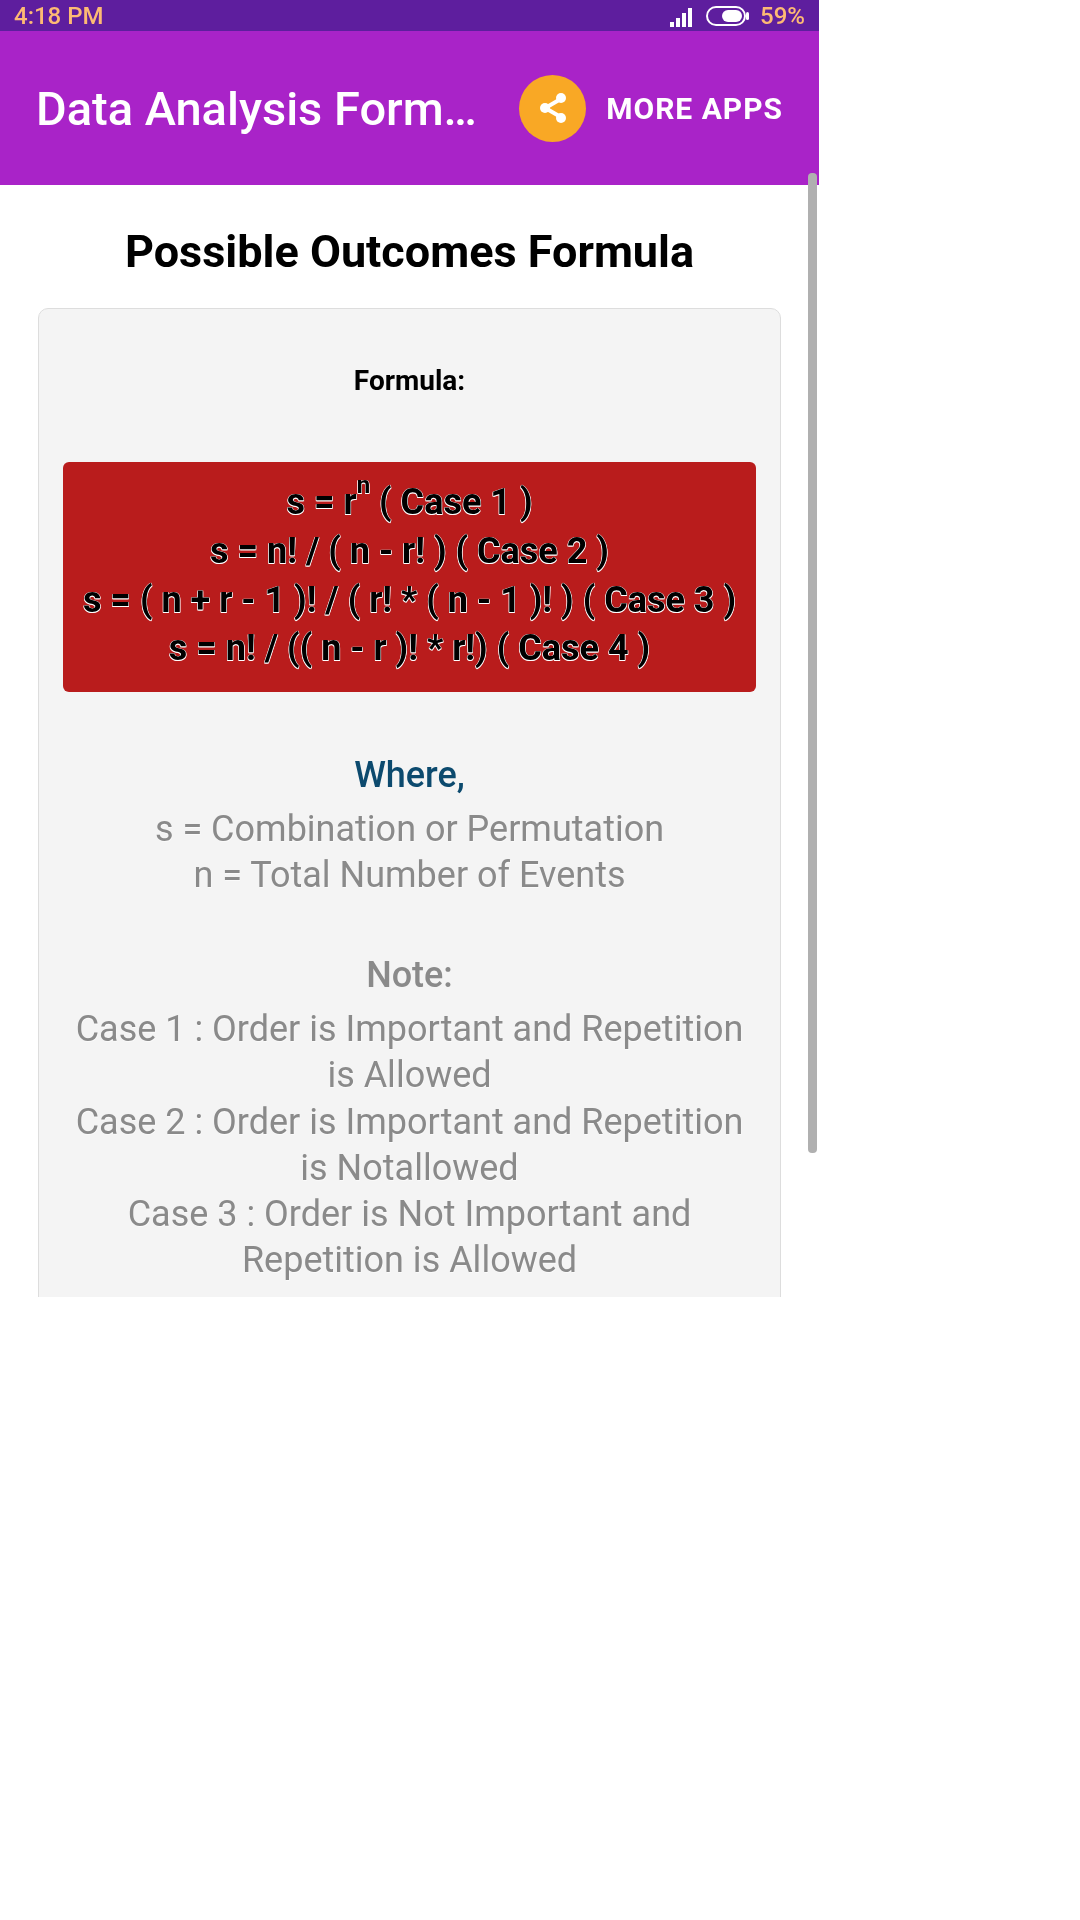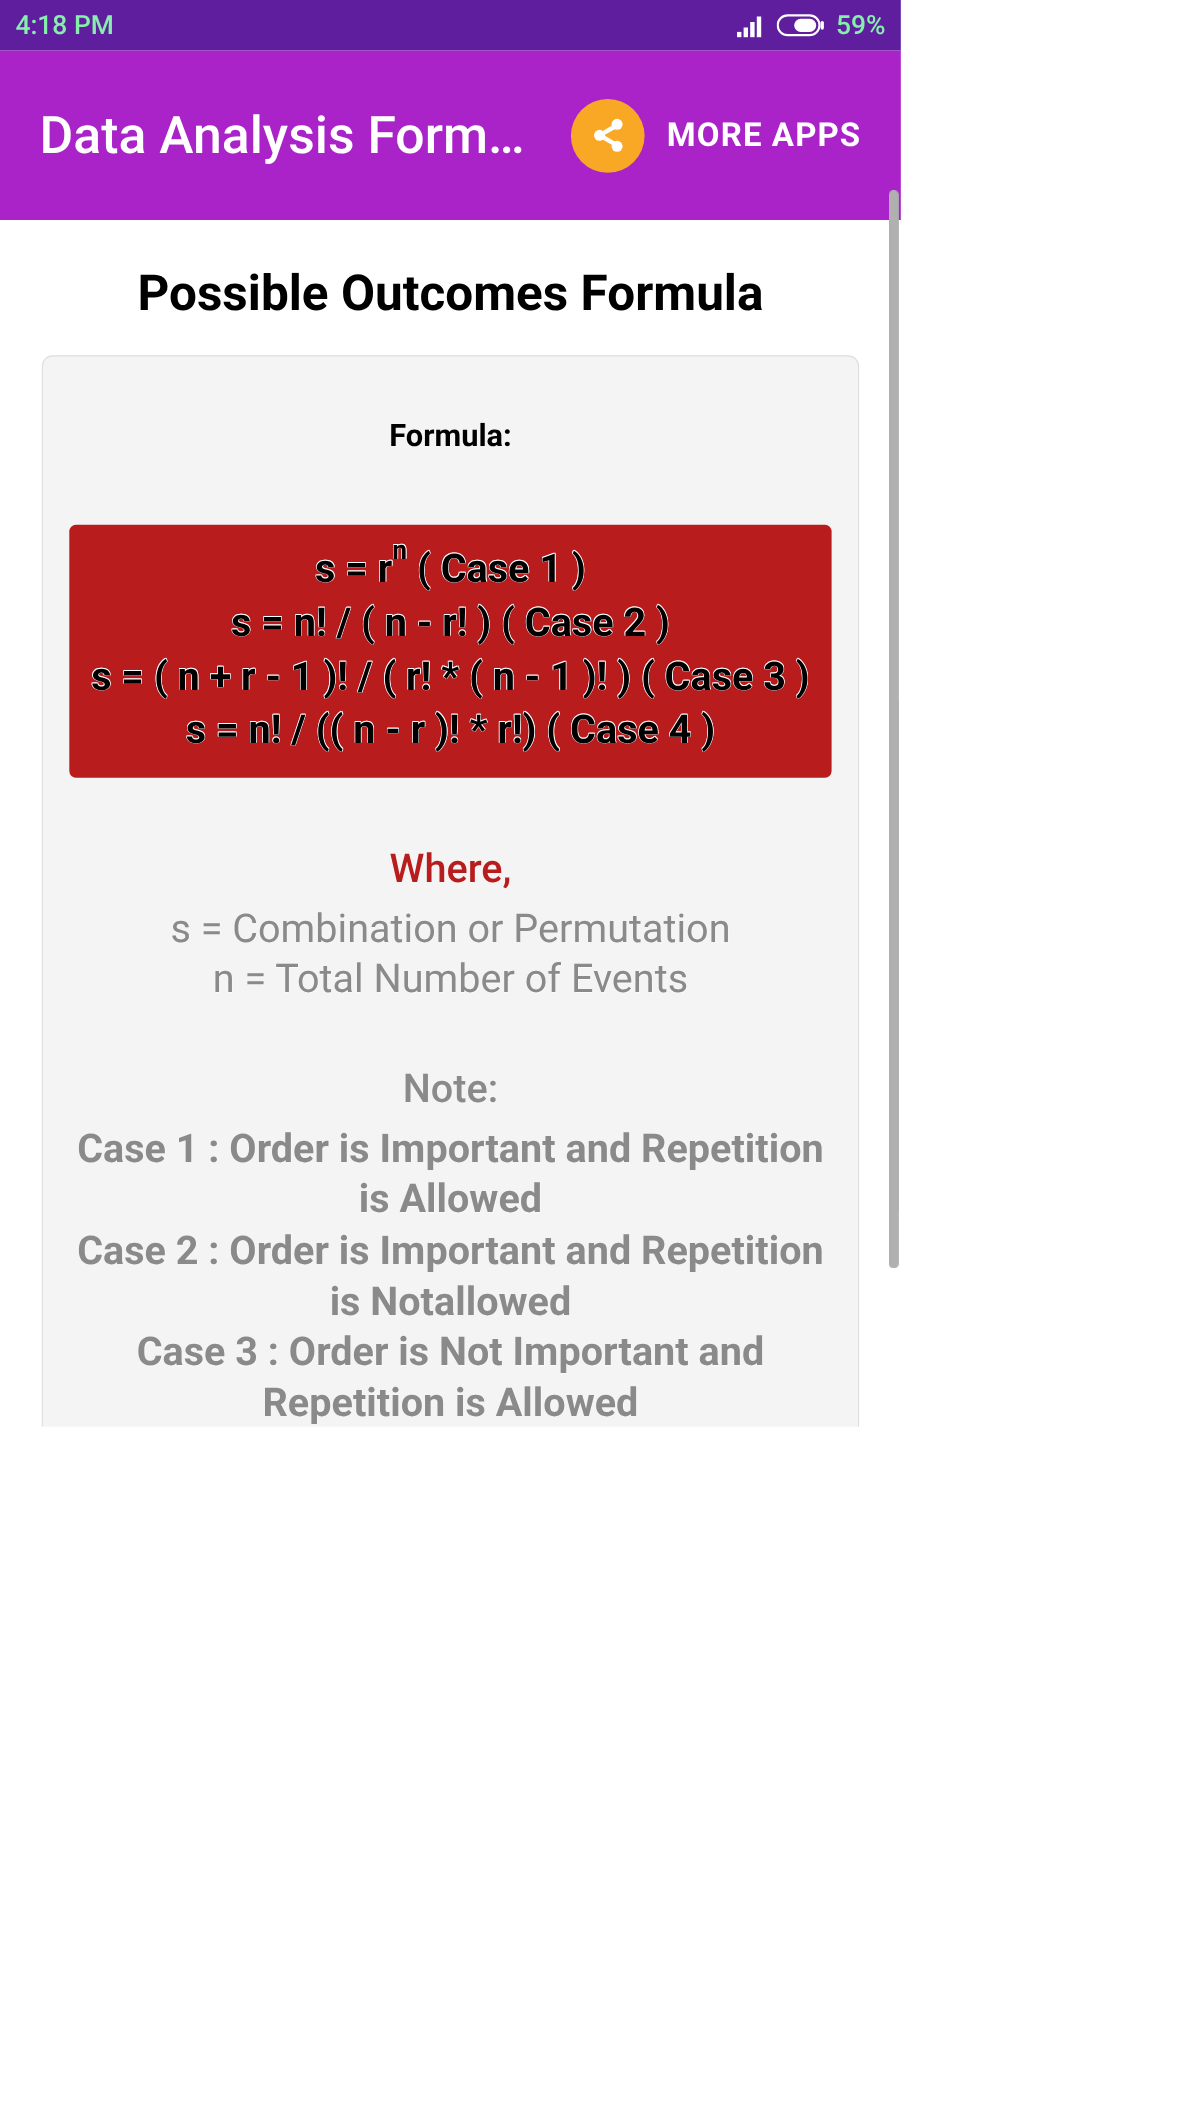--- a/index.html
+++ b/index.html
@@ -9,27 +9,27 @@
     }
     body {
       width: 819px;
       height: 1456px;
       font-family: -apple-system, BlinkMacSystemFont, 'Segoe UI', Roboto, Arial, sans-serif;
       background: #ffffff;
       overflow: hidden;
       position: relative;
     }
     .status-bar {
-      height: 46px;
+      height: 31px;
       background: #5e1e9e;
       display: flex;
       justify-content: space-between;
       align-items: center;
       padding: 0 14px;
-      color: #86efac;
+      color: #fdba74;
       font-size: 24px;
       font-weight: 500;
     }
     .status-right {
       display: flex;
       align-items: center;
       gap: 10px;
     }
     .app-bar {
       height: 154px;
@@ -109,21 +109,21 @@
       position: relative;
       top: -8px;
     }
     .where-section {
       text-align: center;
       margin-top: 62px;
     }
     .where-label {
       font-size: 36px;
       font-weight: 500;
-      color: #b91c1c;
+      color: #0c4a6e;
       margin-bottom: 10px;
     }
     .where-line {
       font-size: 36px;
       font-weight: 400;
       color: #8a8a8a;
       line-height: 1.28;
       text-shadow: 0.5px 0.5px 0 rgba(255,255,255,0.6);
     }
     .note-section {
@@ -131,21 +131,21 @@
       margin-top: 56px;
     }
     .note-label {
       font-size: 36px;
       font-weight: 500;
       color: #8a8a8a;
       margin-bottom: 10px;
     }
     .note-line {
       font-size: 36px;
-      font-weight: 700;
+      font-weight: 400;
       color: #8a8a8a;
       line-height: 1.28;
       text-shadow: 0.5px 0.5px 0 rgba(255,255,255,0.6);
     }
     .scroll-indicator {
       position: absolute;
       right: 2px;
       top: 173px;
       width: 9px;
       height: 980px;

